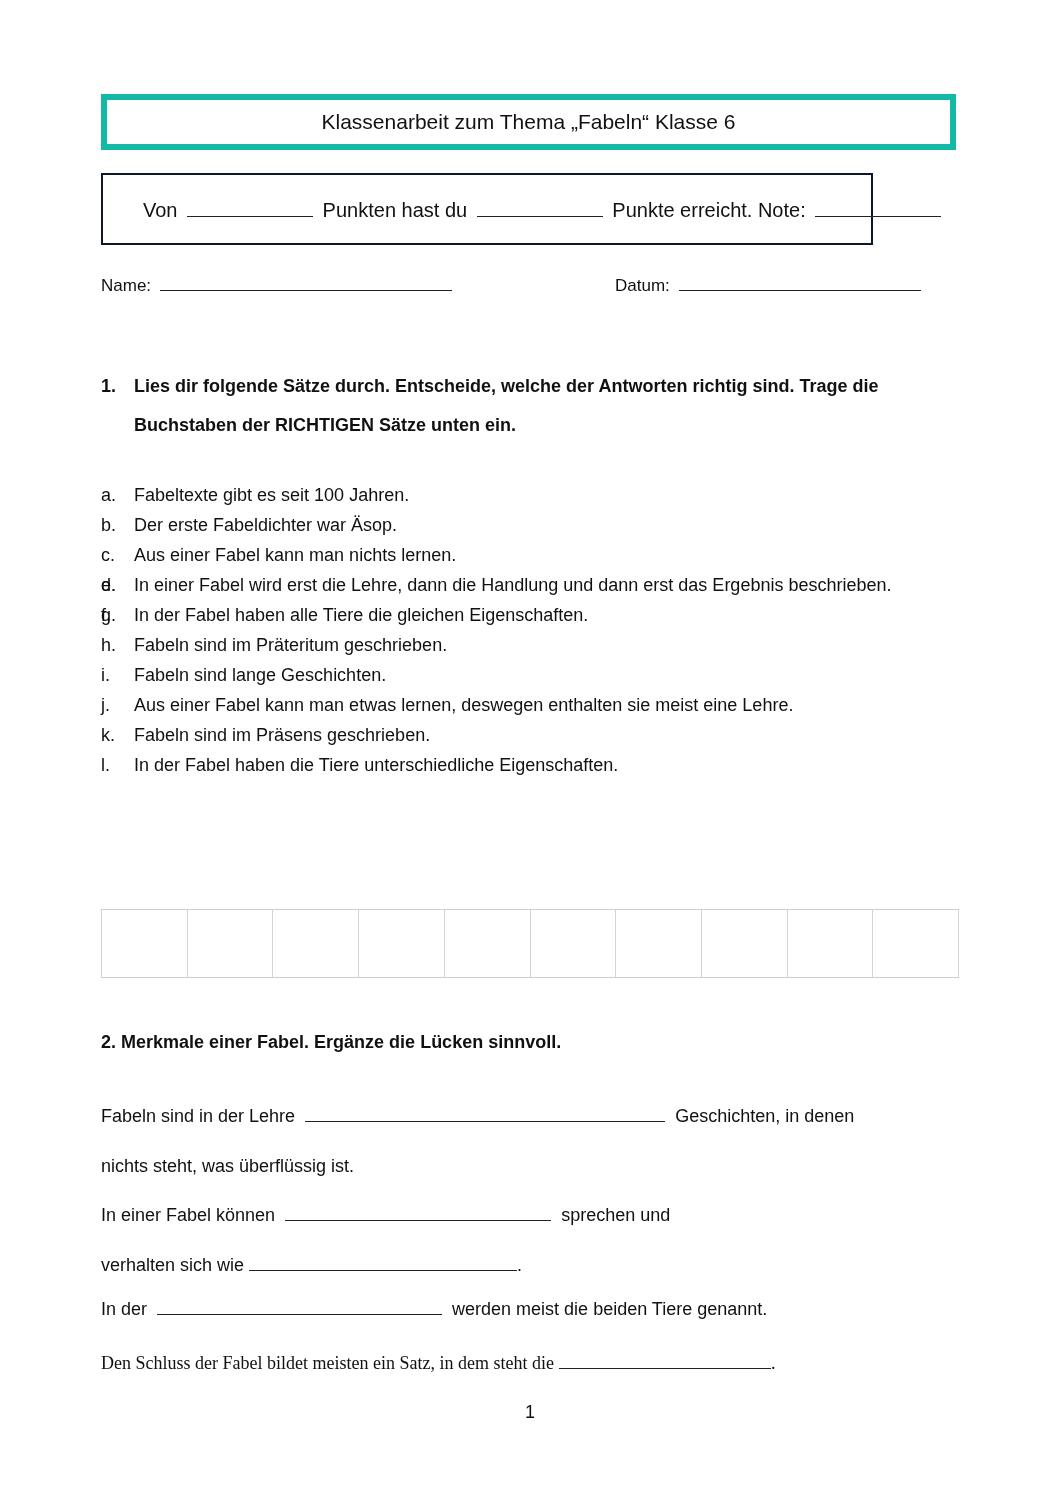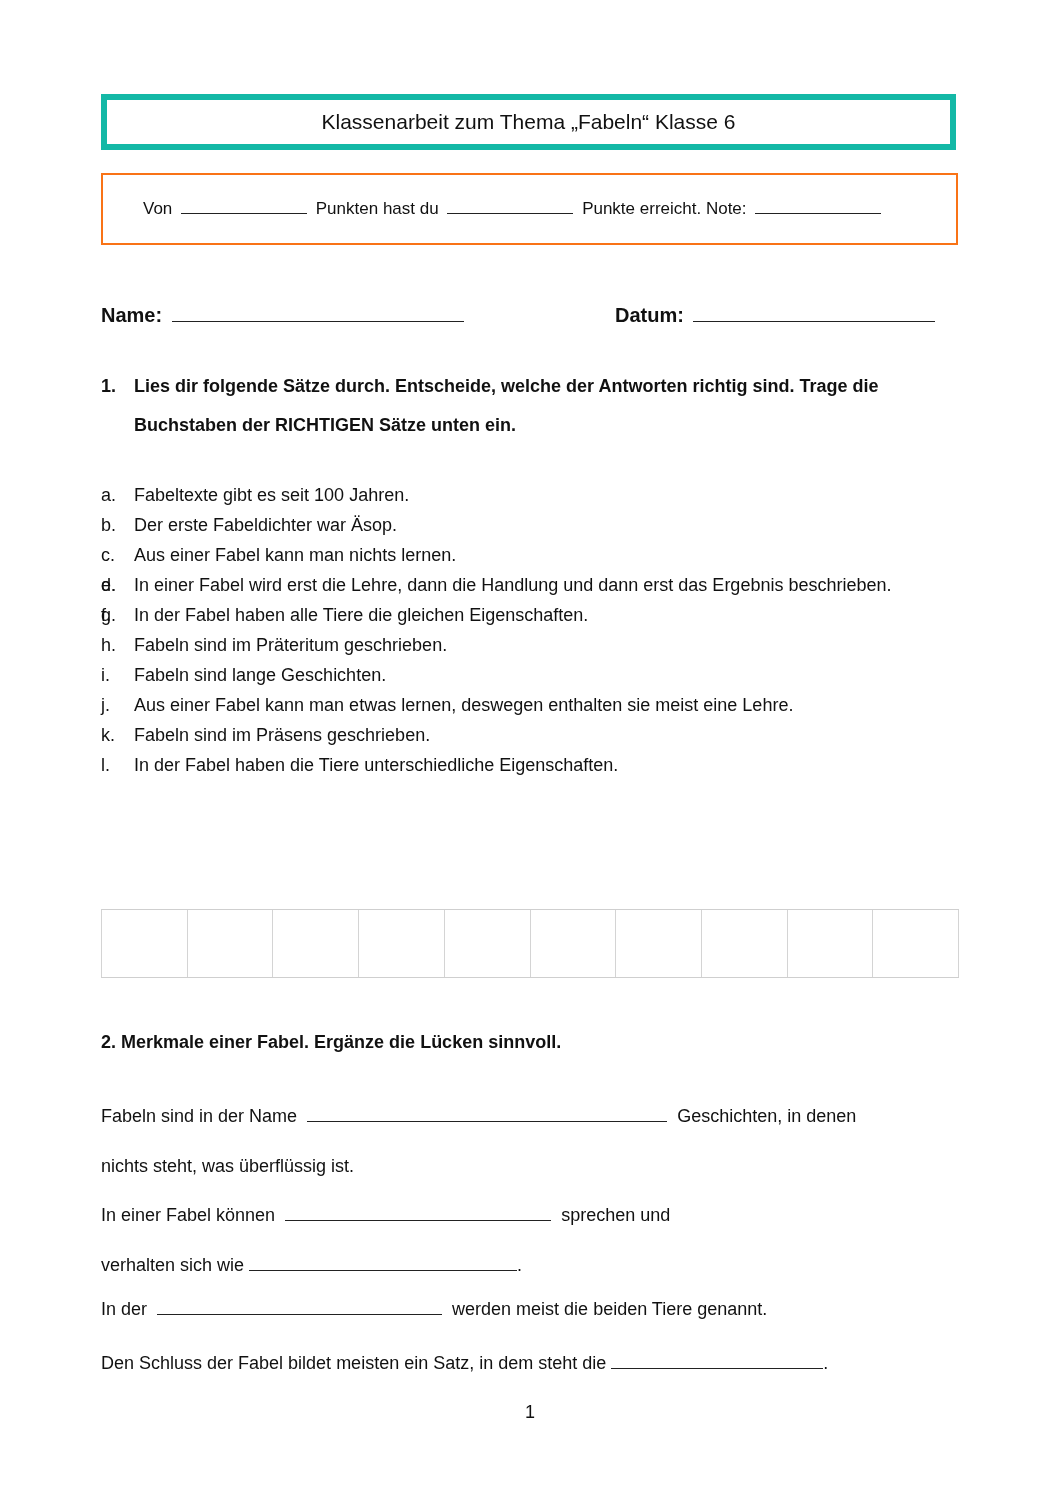--- a/index.html
+++ b/index.html
@@ -18,38 +18,38 @@
     .abs { position: absolute; }
 
     .title-box {
       left: 101px; top: 94px; width: 855px; height: 56px;
       border: 6px solid #14b8a6;
       display: flex; align-items: center; justify-content: center;
       font-size: 21px;
       box-sizing: border-box;
     }
     .score-box {
-      left: 101px; top: 173px; width: 857px; height: 72px;
-      border: 2px solid #f97316;
+      left: 101px; top: 173px; width: 772px; height: 72px;
+      border: 2px solid #0f172a;
       box-sizing: border-box;
-      font-size: 17px;
+      font-size: 20px;
     }
     .score-line {
       position: absolute; left: 40px; top: 24px;
       white-space: nowrap;
     }
     .blank {
       display: inline-block;
       border-bottom: 1.3px solid #222;
       height: 14px;
       vertical-align: baseline;
       margin: 0 4px;
     }
     .namedate {
-      top: 304px; font-size: 20px; font-weight: bold; white-space: nowrap;
+      top: 276px; font-size: 17px; font-weight: normal; white-space: nowrap;
     }
     .q1 {
       left: 101px; top: 367px; width: 870px;
       font-size: 18px; font-weight: bold; line-height: 39px;
     }
     .q1 .num { position: absolute; left: 0; top: 0; }
     .q1 .txt { margin-left: 33px; }
 
     .list {
       left: 101px; top: 480px; width: 860px;
@@ -142,37 +142,37 @@
     <div class="cell"></div>
     <div class="cell"></div>
     <div class="cell"></div>
     <div class="cell"></div>
     <div class="cell"></div>
   </div>
 
 <div class="abs q2">2. Merkmale einer Fabel. Ergänze die Lücken sinnvoll.</div>
 
 <div class="abs gap-line" style="top:1106px;">
-  <span>Fabeln sind in der Name</span>
+  <span>Fabeln sind in der Lehre</span>
   <span class="blank" style="width:360px"></span>
   <span>Geschichten, in denen</span>
 </div>
 <div class="abs gap-line" style="top:1156px;">
   <span>nichts steht, was überflüssig ist.</span>
 </div>
 <div class="abs gap-line" style="top:1205px;">
   <span>In einer Fabel können</span>
   <span class="blank" style="width:266px"></span>
   <span>sprechen und</span>
 </div>
 <div class="abs gap-line" style="top:1255px;">
   <span>verhalten sich wie</span><span class="blank" style="width:268px; margin-right:0"></span><span>.</span>
 </div>
 <div class="abs gap-line" style="top:1271px;margin-top:28px;">
   <span>In der</span>
   <span class="blank" style="width:285px"></span>
   <span>werden meist die beiden Tiere genannt.</span>
 </div>
-<div class="abs gap-line" style="top:1353px;">
+<div class="abs gap-line" style="top:1353px;font-family:Liberation Serif, serif;">
   <span>Den Schluss der Fabel bildet meisten ein Satz, in dem steht die</span><span class="blank" style="width:212px; margin-right:0"></span><span>.</span>
 </div>
 
 <div class="abs page-num">1</div>
 
 </body></html>

